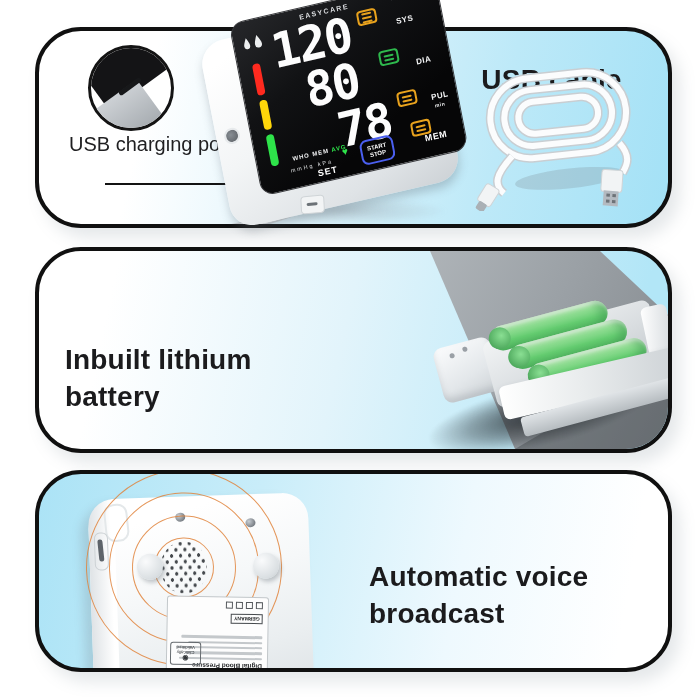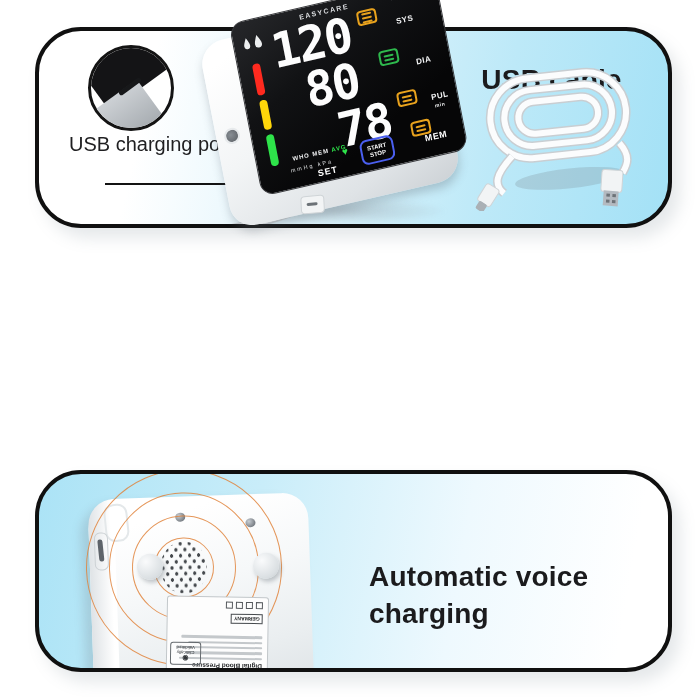--- a/index.html
+++ b/index.html
@@ -257,20 +257,39 @@
       <div class="scr-heart">♥</div>
       <div class="scr-set">SET</div>
       <div class="scr-ss">
         <span>START</span>
         <span>STOP</span>
       </div>
       <div class="scr-mem">MEM</div>
     </div>
   </div>
 
+  <section class="panel panel-battery">
+    <div class="slab"></div>
+    <div class="slab-dark"></div>
+    <div class="tray-shadow"></div>
+    <div class="tray">
+      <div class="tray-cap">
+        <i style="left:16px;top:8px;"></i>
+          <i style="left:30px;top:5px;"></i>
+      </div>
+      <div class="tray-base"></div>
+      <div class="cell c1"></div>
+      <div class="cell c2"></div>
+      <div class="cell c3"></div>
+      <div class="tray-end"></div>
+      <div class="tray-lip"></div>
+      <div class="tray-ledge"></div>
+    </div>
+    <h2 class="heading h-batt">Inbuilt lithium battery</h2>
+  </section>
 
   <section class="panel panel-voice">
     <div class="back-dev">
 
       <div class="back-main"></div>
       <div class="back-side"></div>
       <div class="hook"></div>
       <div class="usb-slot-groove"></div>
       <div class="usb-slot"></div>
       <div class="screw s1"></div>
@@ -292,16 +311,16 @@
         <div class="lbl-country">GERMANY</div>
         <div class="lbl-icons">
             <i></i>
             <i></i>
             <i></i>
             <i></i>
           </div>
         <div class="lbl-badge"><b>◉</b><span>Clinically Validated</span></div>
       </div>
     </div>
-    <h2 class="heading h-voice">Automatic voice charging</h2>
+    <h2 class="heading h-voice">Automatic voice broadcast</h2>
   </section>
 
 </div>
 
 </body></html>

